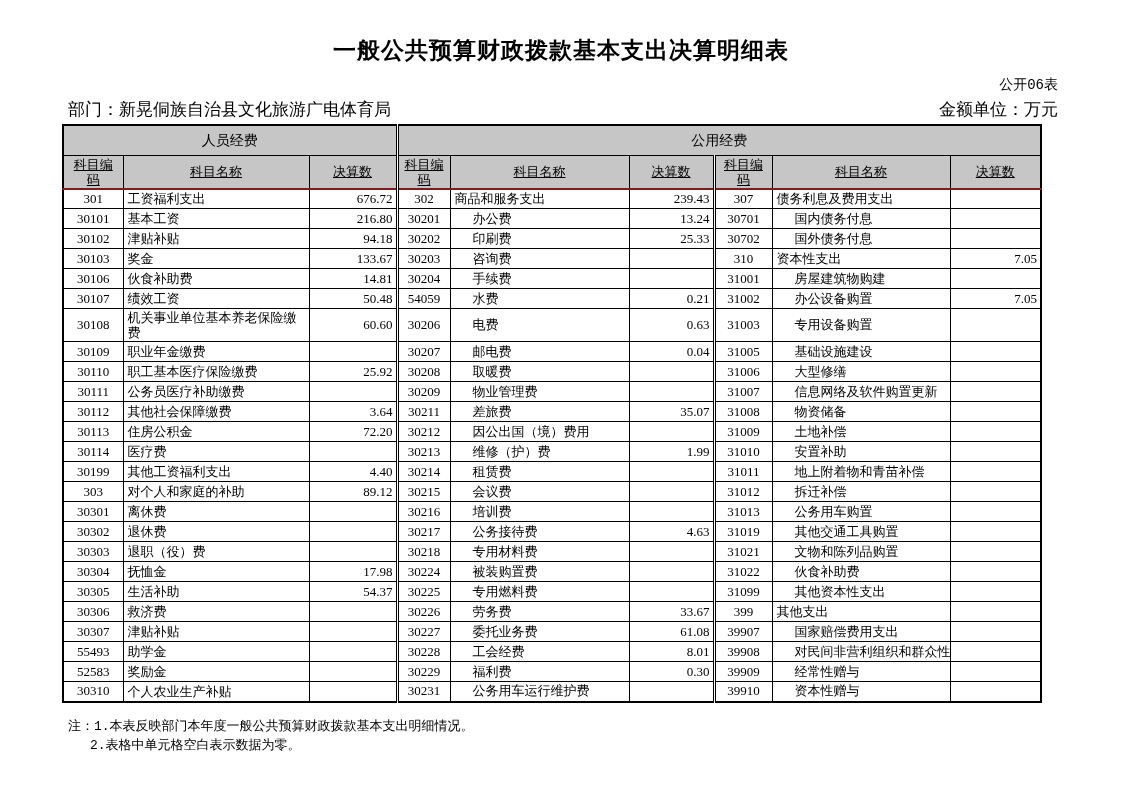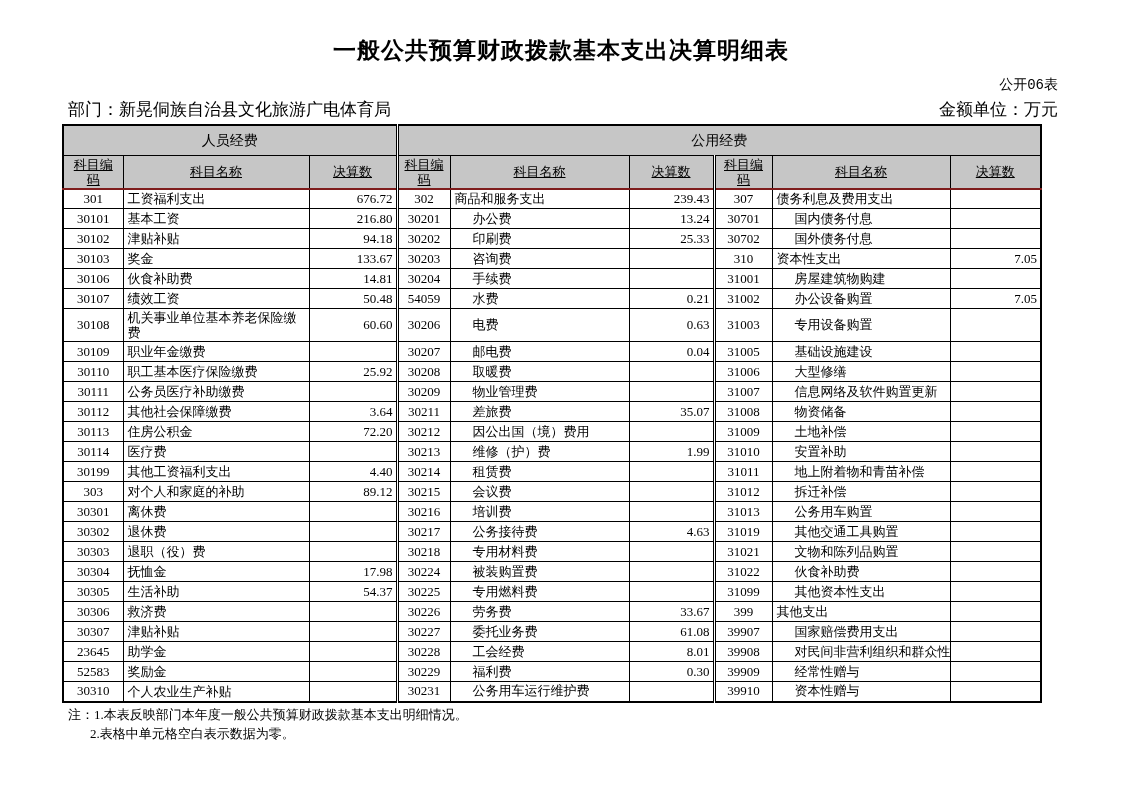--- a/index.html
+++ b/index.html
@@ -33,21 +33,21 @@
   thead tr.group-row th { height:30px; font-size:14px; }
   thead tr.col-row th { height:20px; border-bottom:2px solid #7f1d1d;text-decoration:underline; }
   tbody tr { height:20px;font-family:Liberation Serif, serif; }
   tbody td { line-height:16px; padding:1px 2px; }
   td.code { text-align:center; white-space:nowrap; }
   td.name { text-align:left; padding-left:4px; white-space:nowrap; }
   td.name.wrap { white-space:normal; line-height:15px; }
   td.name.indent { padding-left:22px; }
   td.value { text-align:right; padding-right:3px; white-space:nowrap; }
   .gsep { border-left:3px double #000 !important; }
-  .notes { font-size:13px; margin-top:2px; padding-left:6px; line-height:19px; }
+  .notes { font-size:13px; margin-top:14px; padding-left:6px; line-height:19px;font-family:Liberation Mono, monospace; }
   .notes .note2 { padding-left:22px; }
 </style>
 </head>
 <body>
 
 <div class="page">
   <div class="doc-title">一般公共预算财政拨款基本支出决算明细表</div>
   <div class="form-number-row">公开06表</div>
   <div class="meta-row">
     <span>部门：新晃侗族自治县文化旅游广电体育局</span>
@@ -320,21 +320,21 @@
           <td class="name wrap">津贴补贴</td>
           <td class="value"></td>
           <td class="code gsep">30227</td>
           <td class="name indent">委托业务费</td>
           <td class="value">61.08</td>
           <td class="code gsep">39907</td>
           <td class="name indent">国家赔偿费用支出</td>
           <td class="value"></td>
         </tr>
         <tr>
-          <td class="code">23645</td>
+          <td class="code">55493</td>
           <td class="name wrap">助学金</td>
           <td class="value"></td>
           <td class="code gsep">30228</td>
           <td class="name indent">工会经费</td>
           <td class="value">8.01</td>
           <td class="code gsep">39908</td>
           <td class="name indent">对民间非营利组织和群众性自治组织补贴</td>
           <td class="value"></td>
         </tr>
         <tr>

